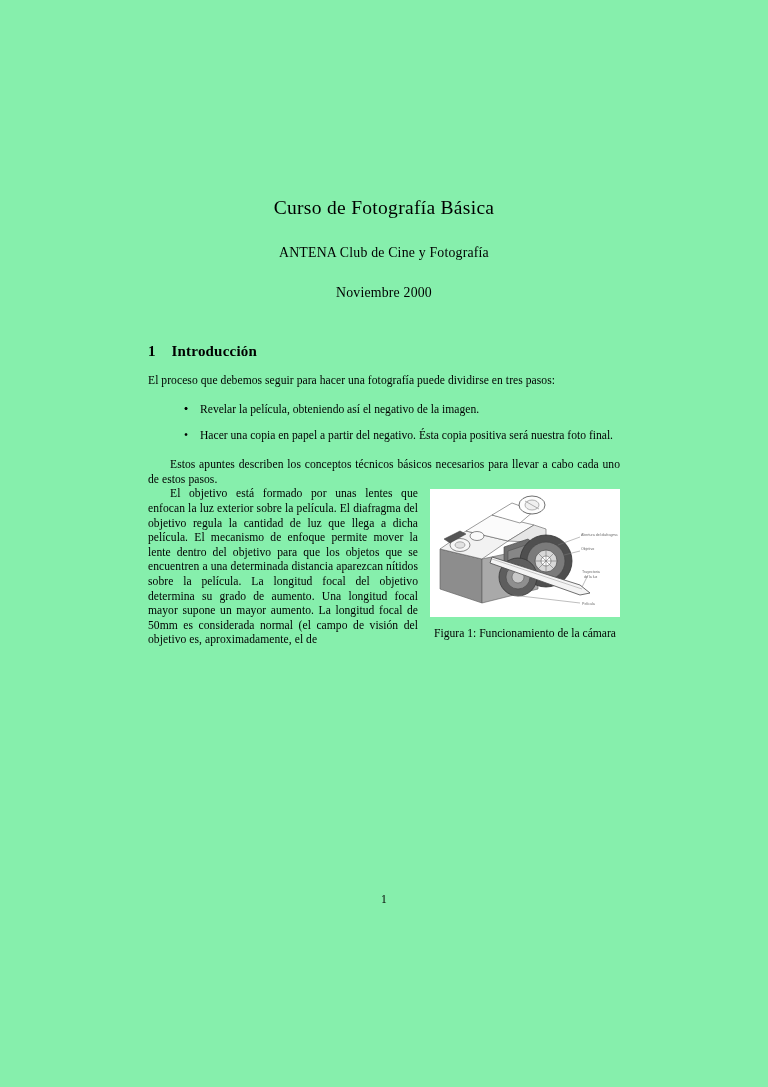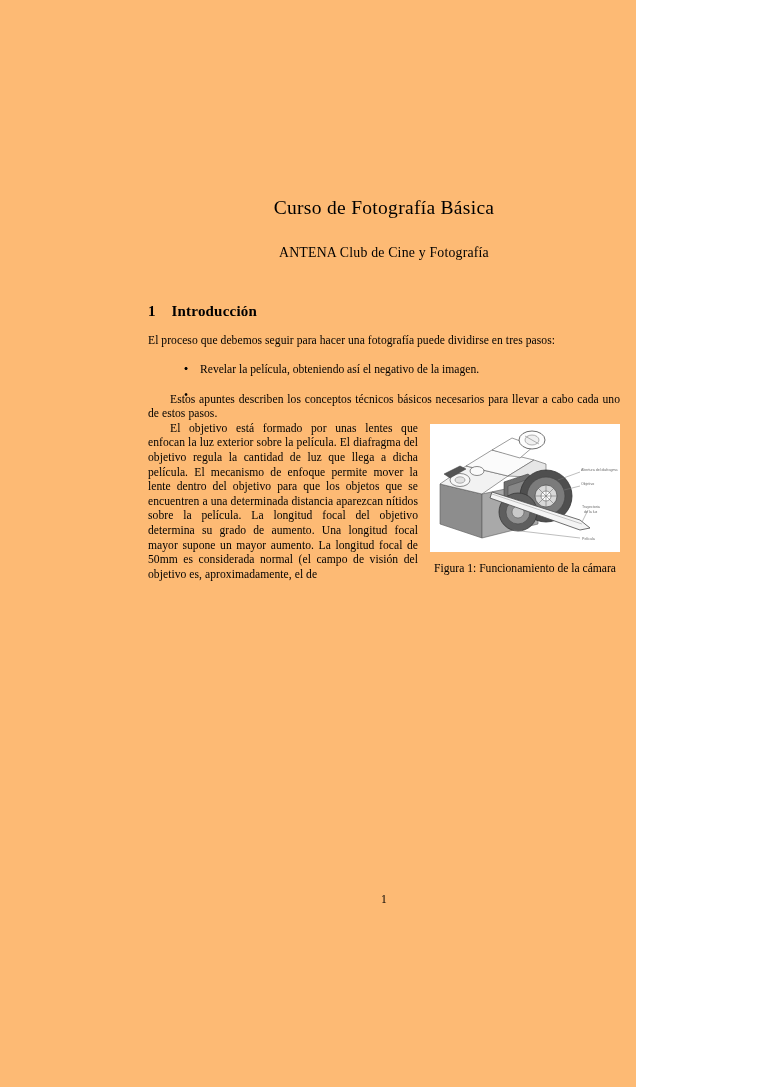--- a/index.html
+++ b/index.html
@@ -12,23 +12,23 @@
     height: 1087px;
     position: relative;
     font-family: "Liberation Serif", "DejaVu Serif", serif;
     color: #000000;
     overflow: hidden;
   }
 
   .page {
     position: absolute;
     left: 0; top: 0;
-    width: 636px;
+    width: 768px;
     height: 1087px;
-    background: #fdba74;
+    background: #86efac;
   }
 
   
   .content {
     position: absolute;
     left: 148px;
     top: 196px;
     width: 472px;
   }
 
@@ -140,35 +140,37 @@
 </style>
 </head>
 <body>
 
 <div class="page">
 
   <div class="content">
 
     <div class="doc-title">Curso de Fotografía Básica</div>
     <div class="doc-author">ANTENA Club de Cine y Fotografía</div>
+    <div class="doc-date">Noviembre 2000</div>
 
     <div class="section-heading" id="sec1-heading"><span class="sec-num">1</span>    <span class="sec-title">Introducción</span></div>
 
     <p class="para" id="sec1-para1">El proceso que debemos seguir para hacer una fotografía puede dividirse en tres pasos:</p>
 
     <ul class="bullet-list">
       <li class="bullet-item">
         <span class="bullet-dot">•</span>
       </li>
       <li class="bullet-item">
         <span class="bullet-dot">•</span>
         <span>Revelar la película, obteniendo así el negativo de la imagen.</span>
       </li>
       <li class="bullet-item">
         <span class="bullet-dot">•</span>
+        <span>Hacer una copia en papel a partir del negativo. Ésta copia positiva será nuestra foto final.</span>
       </li>
     </ul>
 
     <p class="para" id="sec1-para2">Estos apuntes describen los conceptos técnicos básicos necesarios para llevar a cabo cada uno de estos pasos.</p>
 
 
     <div class="clearfix">
 
       <div class="figure-float">
         <div class="figure-image">

